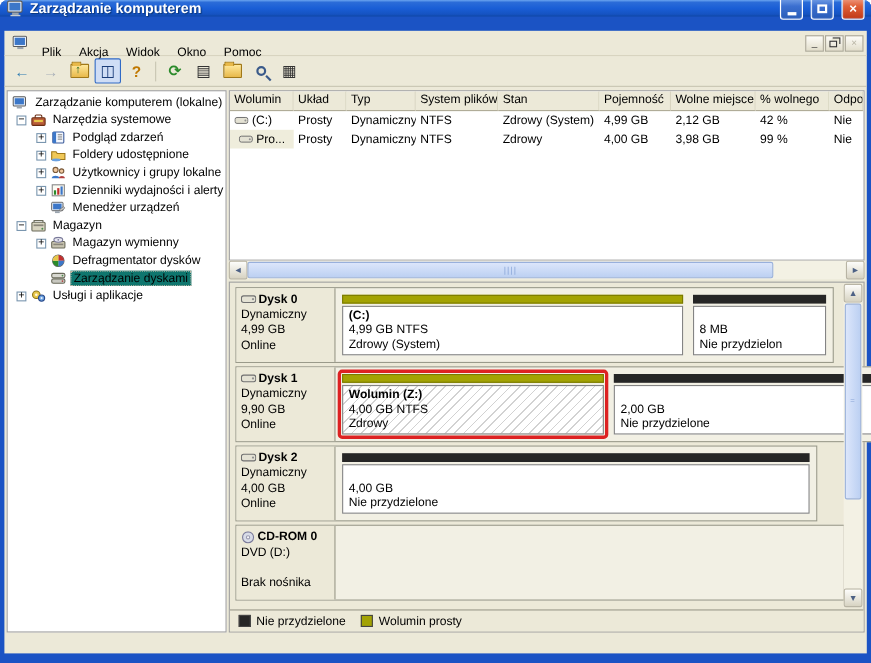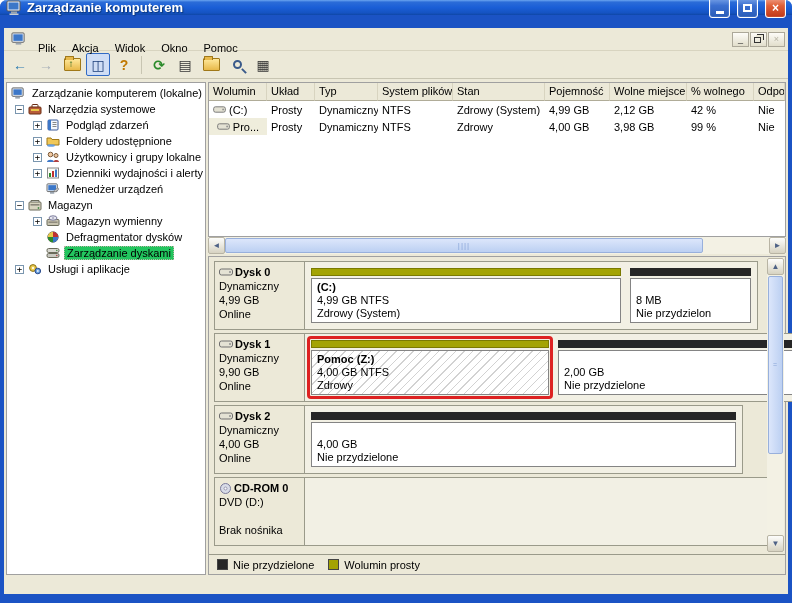--- a/index.html
+++ b/index.html
@@ -60,21 +60,21 @@
   .tree {
     position:absolute; left:2px; top:54px; width:200px; bottom:19px;
     background:#fff; border:1px solid #a0a0a0; overflow:hidden; padding-top:2px;
   }
   .trow { height:16px; display:flex; align-items:center; white-space:nowrap; }
   .texp { width:9px; height:9px; border:1px solid #7a96af; background:#fff; color:#000;
     font-size:9px; line-height:7px; text-align:center; margin-right:4px; flex:none; font-family:"DejaVu Sans Mono",monospace;}
   .tspace { width:13px; flex:none; }
   .ti { flex:none; margin-right:4px; }
   .tlabel { padding:0 2px; }
-  .tlabel.sel { background:#22c55e; border:1px dotted #b8b4a4; }
+  .tlabel.sel { background:#0f766e; border:1px dotted #b8b4a4; }
   .d0 { padding-left:4px; } .d1 { padding-left:8px; } .d2 { padding-left:26px; }
   
   .voltable {
     position:absolute; left:204px; top:54px; right:2px; height:155px;
     background:#fff; border:1px solid #a0a0a0; overflow:hidden;
   }
   .vgrid { display:grid; grid-template-columns:58px 48px 63px 75px 92px 65px 77px 67px minmax(30px,1fr); }
   .th { background:#ece9d8; border-right:1px solid #d8d4c0; border-bottom:1px solid #b0ac98;
     padding:2px 4px; height:18px; white-space:nowrap; overflow:hidden; }
   .td { padding:2px 4px; height:17px; white-space:nowrap; overflow:hidden; display:flex; align-items:center; gap:3px;}
@@ -419,21 +419,21 @@
                 <span>Dysk 1</span>
               </div>
             <div>Dynamiczny</div>
             <div>9,90 GB</div>
             <div>Online</div>
           </div>
           <div class="dgraph">
             <div class="part hl" style="width:246px">
               <div class="stripe simple"></div>
               <div class="pbox hatch">
-                <div class="ptitle">Pomoc (Z:)</div>
+                <div class="ptitle">Wolumin (Z:)</div>
                 <div>4,00 GB NTFS</div>
                 <div>Zdrowy</div>
               </div>
             </div>
             <div class="part" style="flex:1">
               <div class="stripe unalloc"></div>
               <div class="pbox">
                 <div style="margin-top:13px">2,00 GB</div>
                 <div>Nie przydzielone</div>
               </div>

